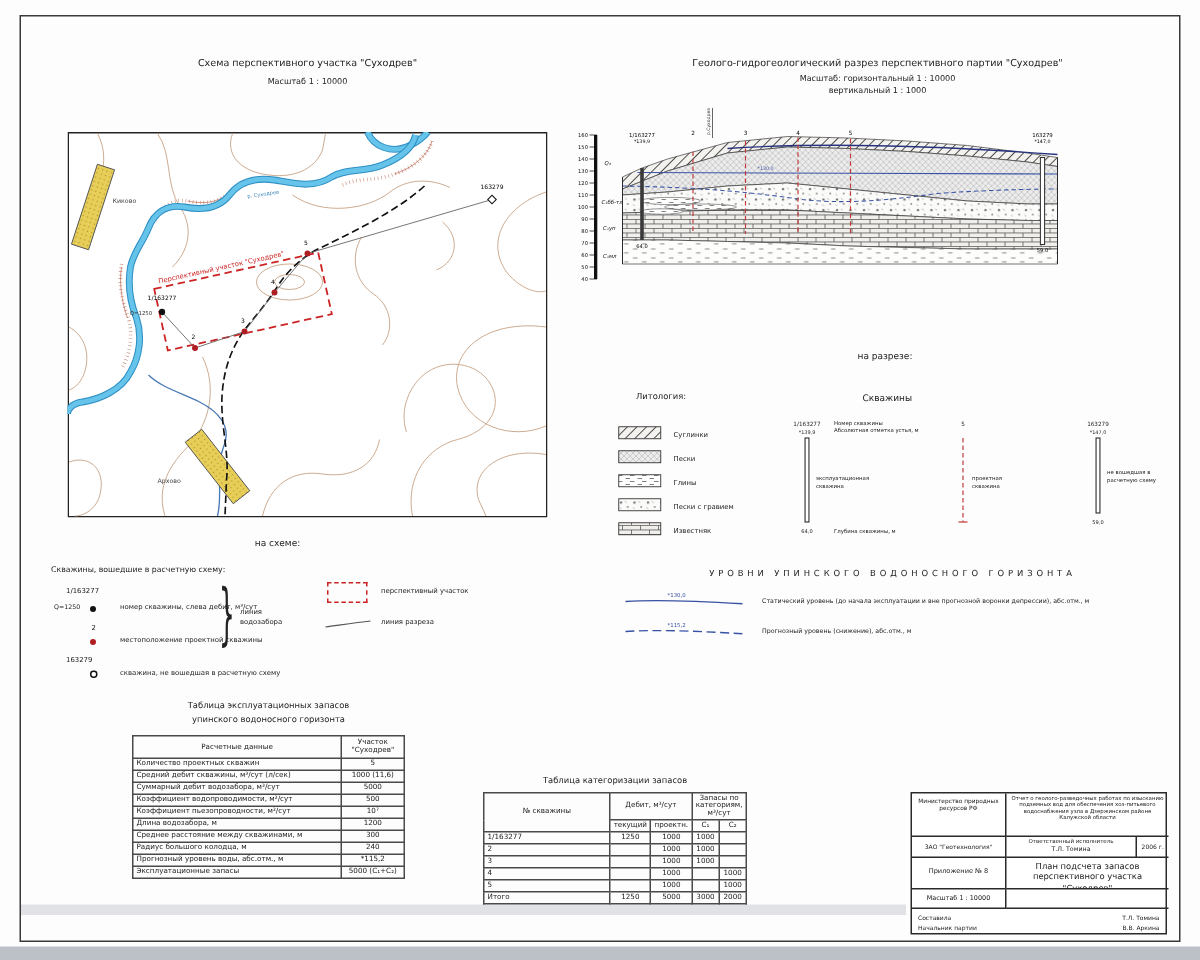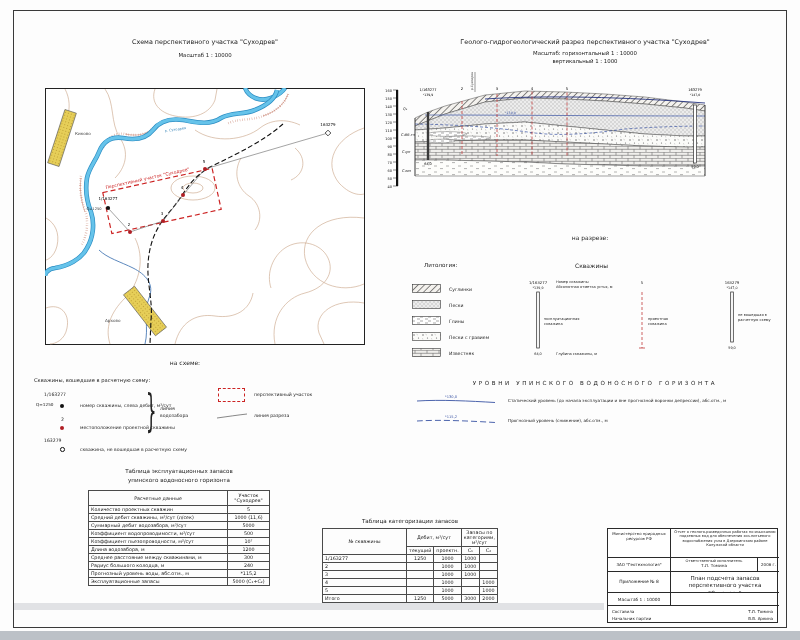--- a/index.html
+++ b/index.html
@@ -138,21 +138,21 @@
     <text x="117" y="127" font-size="4" text-anchor="middle">3</text>
     <circle cx="138" cy="107" r="2" fill="#b01e24"></circle>
     <text x="137" y="101" font-size="4" text-anchor="middle">4</text>
     <circle cx="160" cy="81" r="2" fill="#b01e24"></circle>
     <text x="159" y="75" font-size="4" text-anchor="middle">5</text>
     <rect x="281" y="43" width="4" height="4" transform="rotate(45 283 45)" fill="#fff" stroke="#111" stroke-width="0.7"></rect>
     <text x="283" y="38" font-size="4" text-anchor="middle">163279</text>
   </g>
 </svg>
 
-<div class="abs ttl" style="left:400px; top:38px; width:370px;">Геолого-гидрогеологический разрез перспективного участка "Суходрев"</div>
+<div class="abs ttl" style="left:400px; top:38px; width:370px;">Геолого-гидрогеологический разрез перспективного партии "Суходрев"</div>
 <div class="abs sub" style="left:400px; top:50px; width:370px;">Масштаб:   горизонтальный 1 : 10000</div>
 <div class="abs sub" style="left:400px; top:58px; width:370px;">вертикальный        1 : 1000</div>
 
 <svg class="abs" style="left:385px; top:68px;" width="380" height="140" viewBox="0 0 380 140">
 
   <g>
     <rect x="11" y="22" width="2.2" height="96" fill="#111"></rect>
     <g stroke="#111" stroke-width="0.5">
       <line x1="8" y1="22" x2="13" y2="22"></line>
         <line x1="8" y1="30" x2="13" y2="30"></line>

